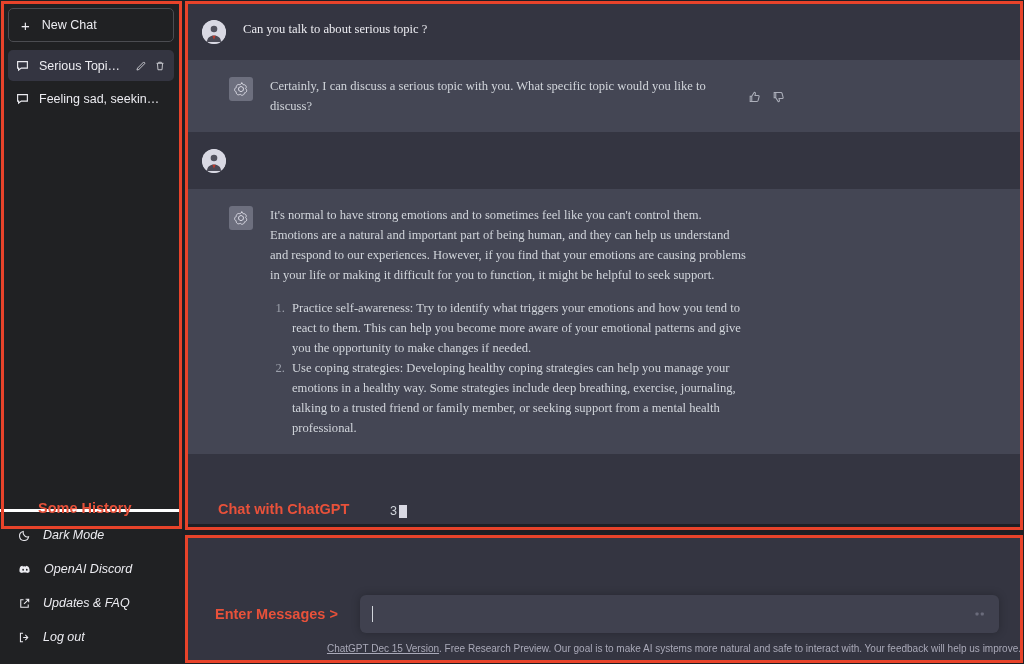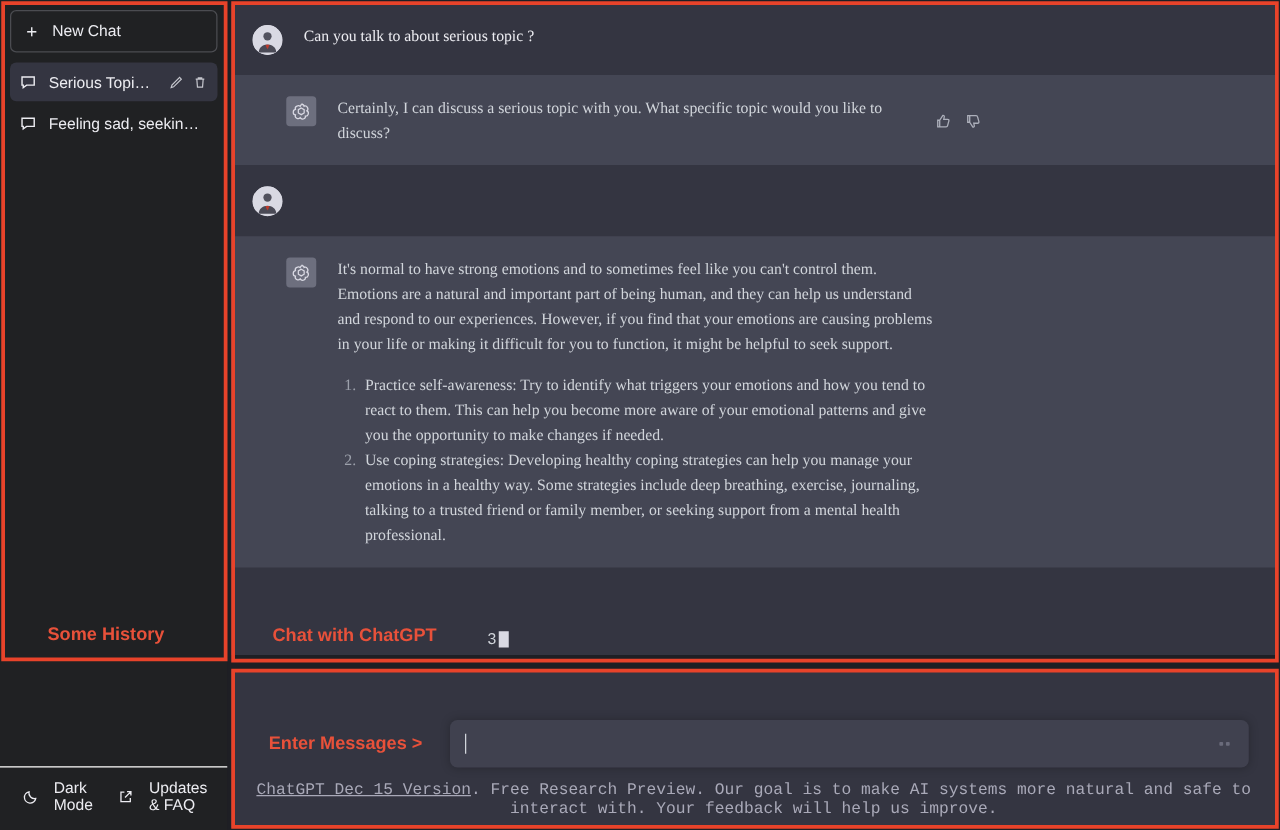--- a/index.html
+++ b/index.html
@@ -53,23 +53,23 @@
   }
   .chat-item.active { background: #343541; }
   .chat-item .label { flex: 1; overflow: hidden; text-overflow: ellipsis; }
   .chat-item .acts { display: flex; gap: 7px; }
   .icon { display: inline-flex; align-items: center; justify-content: center; flex: none; }
   .icon svg { display: block; }
 
   .sidebar-spacer { flex: 1 1 auto; }
 
   .sidebar-bottom {
-    border-top: 1px solid #ffffff;
+    border-top: 3px solid #ffffff;
     padding: 6px 8px 10px 8px;
-    display: flex; flex-direction: row;
+    display: flex; flex-direction: column; font-style: italic;
   }
   .side-link {
     display: flex; align-items: center; gap: 12px;
     height: 34px;
     padding: 0 10px;
     border-radius: 5px;
     color: #ececf1;
     font-size: 12.5px;
     cursor: pointer;
   }
@@ -181,25 +181,24 @@
   .textbox .input-text {
     color: #8e8ea0; font-size: 12.5px;
     flex: 1 1 auto;
   }
   .send-btn {
     width: 14px; height: 14px;
     display: flex; align-items: center; justify-content: center;
     opacity: .55;
   }
   .footer-note {
-    font-size: 13px;
+    font-size: 10px;
     color: #a9a9b8;
-    text-align: center;
+    text-align: right;
     width: 100%;
-    font-family: Liberation Mono, monospace;
   }
   .footer-note a { color: #a9a9b8; text-decoration: underline; }
 
   
   .anno {
     position: absolute;
     border: 3px solid #e8432a;
     pointer-events: none;
     z-index: 40;
   }
@@ -281,20 +280,28 @@
 
       <div class="side-link">
         <span class="icon">
           <svg width="13" height="13" viewBox="0 0 16 16" fill="none" stroke="#ececf1" stroke-width="1.3">
             <path d="M13 9.6A5.6 5.6 0 0 1 6.4 3a5.6 5.6 0 1 0 6.6 6.6z"></path>
           </svg>
         </span>
         <span>Dark Mode</span>
       </div>
 
+      <div class="side-link">
+        <span class="icon">
+          <svg width="14" height="14" viewBox="0 0 16 16" fill="#ececf1">
+            <path d="M5.1 4.3C3.9 4.6 2.6 5.2 2.3 6.1 1.6 8 1.5 9.8 1.9 11.5c.9.7 2 1.1 3.1 1.2l.5-.9c-.4-.1-.8-.3-1.1-.5 1.9.9 4.3.9 6.2 0-.3.2-.7.4-1.1.5l.5.9c1.1-.1 2.2-.5 3.1-1.2.4-2 .1-4-1-5.9-.5-.6-1.6-1-2.6-1.3l-.4.8a8 8 0 0 0-3.6 0zM5.9 9.9c-.5 0-1-.5-1-1.1s.4-1.1 1-1.1.9.5.9 1.1-.4 1.1-.9 1.1zm4.2 0c-.5 0-1-.5-1-1.1s.4-1.1 1-1.1.9.5.9 1.1-.4 1.1-.9 1.1z"></path>
+          </svg>
+        </span>
+        <span>OpenAI Discord</span>
+      </div>
 
       <div class="side-link">
         <span class="icon">
           <svg width="13" height="13" viewBox="0 0 16 16" fill="none" stroke="#ececf1" stroke-width="1.3">
             <path d="M12.6 9.2v3.4H3.4V3.4h3.4M9.4 2.8h3.8v3.8M13.2 2.8L7.4 8.6"></path>
           </svg>
         </span>
         <span>Updates &amp; FAQ</span>
       </div>
 

